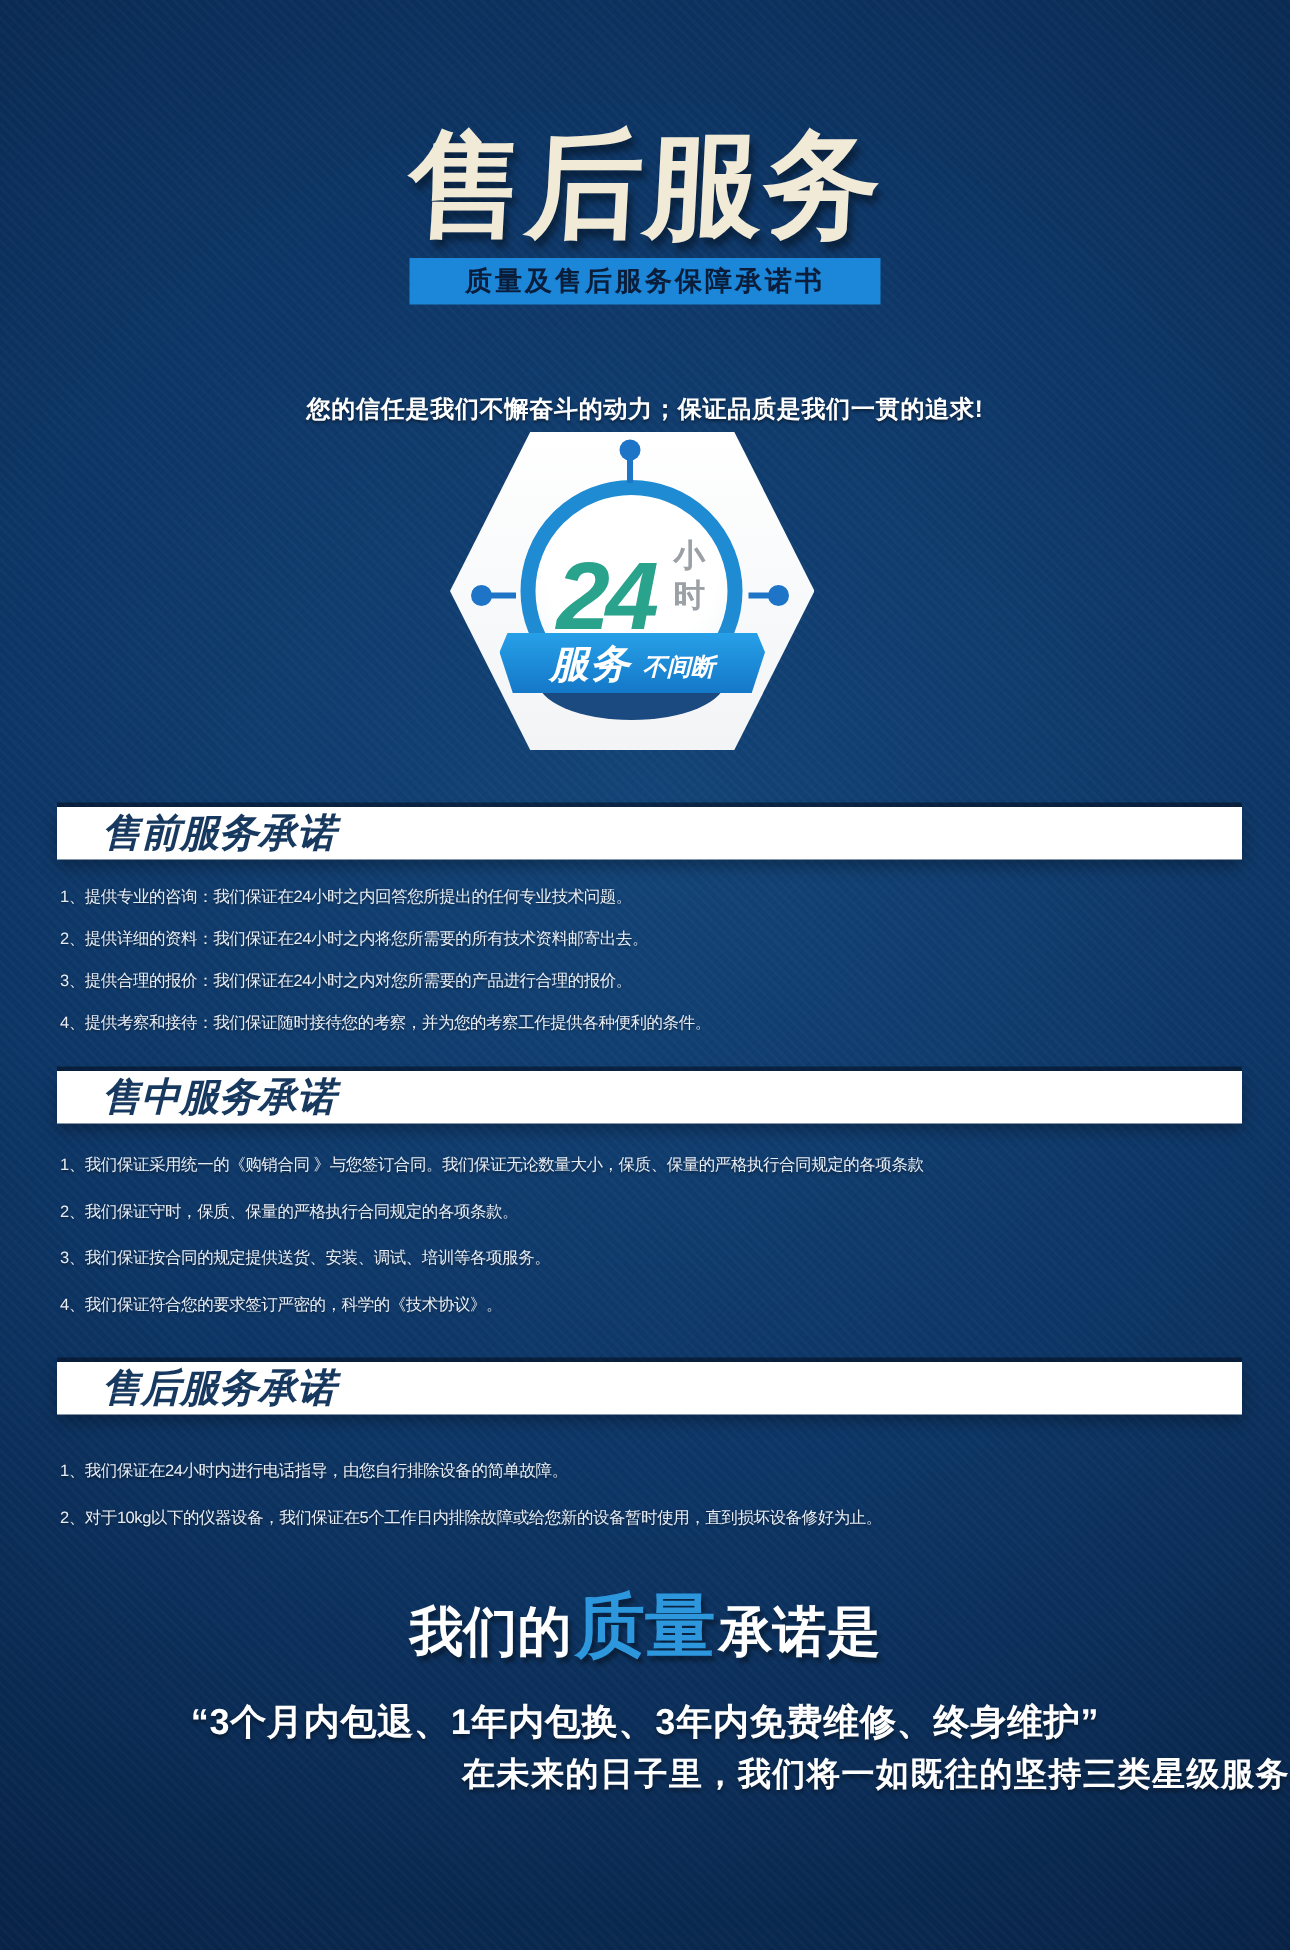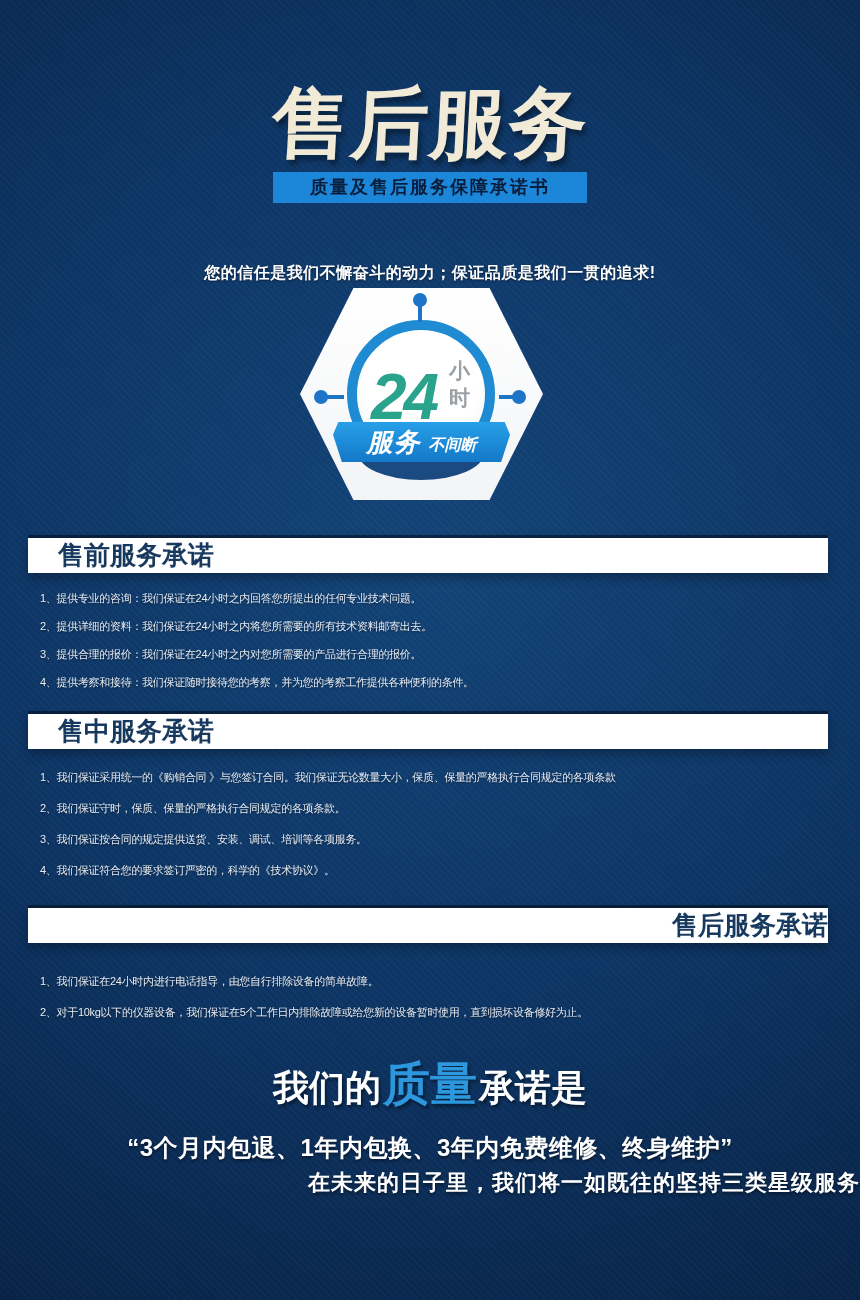--- a/index.html
+++ b/index.html
@@ -40,24 +40,24 @@
   .dark-arc{position:absolute;left:58px;top:138px;width:126px;height:54px;border-radius:50%;
         background:#1b4a80;z-index:3;}
   .ribbon{position:absolute;left:33px;top:134px;width:177px;height:40px;z-index:4;
         background:linear-gradient(180deg,#27a0e8 0%,#1478c8 100%);
         clip-path:polygon(3% 0%,97% 0%,100% 32%,95% 100%,5% 100%,0% 32%);
         display:flex;justify-content:center;align-items:center;gap:8px;color:#ffffff;font-family:Liberation Serif, serif;}
   .ribbon-main{font-size:26px;font-weight:bold;font-style:italic;letter-spacing:1px;}
   .ribbon-sub{font-size:16px;font-weight:bold;font-style:italic;margin-top:7px;}
 
   
-  .bar{position:absolute;left:28px;right:32px;height:35px;background:#ffffff;
-        box-shadow:0 -3px 0 rgba(2,8,20,0.5), 0 5px 10px rgba(0,0,0,0.30);}
+  .bar{position:absolute;left:38px;right:32px;height:35px;background:#ffffff;
+        box-shadow:0 -3px 0 rgba(2,8,20,0.5), 0 5px 10px rgba(0,0,0,0.30);font-style:italic;}
   .bar span{display:block;padding-left:30px;font-size:26px;font-weight:bold;line-height:35px;color:#17395f;}
-  .bar1{top:538px;} .bar2{top:714px;} .bar3{top:908px;text-align:right;}
+  .bar1{top:538px;} .bar2{top:714px;} .bar3{top:908px;}
   .list{position:absolute;left:40px;right:10px;color:#e9eef5;font-size:11px;letter-spacing:-0.3px;
         text-shadow:0 1px 2px rgba(0,0,0,0.45);}
   .list .li{white-space:nowrap;}
   .list1{top:584px;line-height:28px;}
   .list2{top:762px;line-height:31px;}
   .list3{top:966px;line-height:31px;}
 
   
   .headline{position:absolute;top:1060px;left:0;width:100%;display:flex;justify-content:center;
         align-items:baseline;text-shadow:2px 3px 3px rgba(0,0,0,0.40);}

